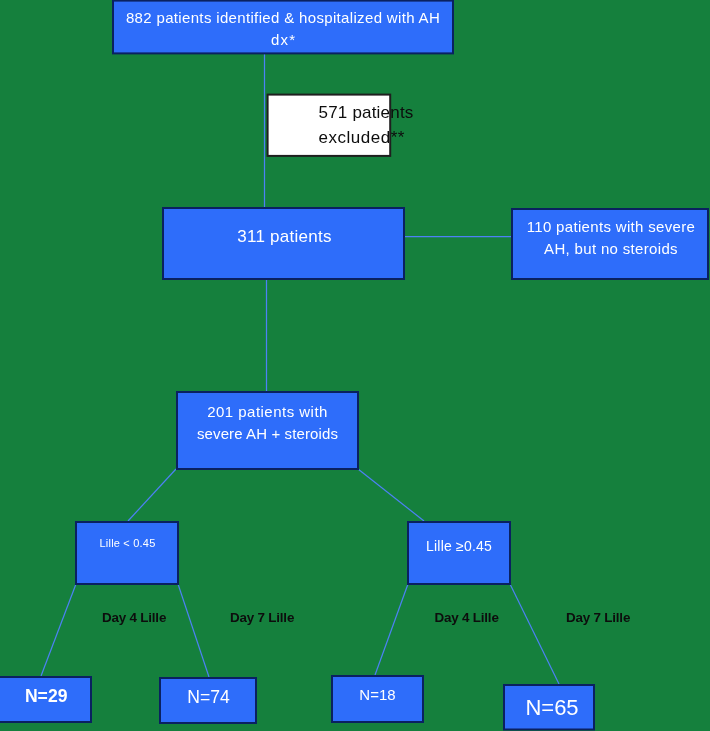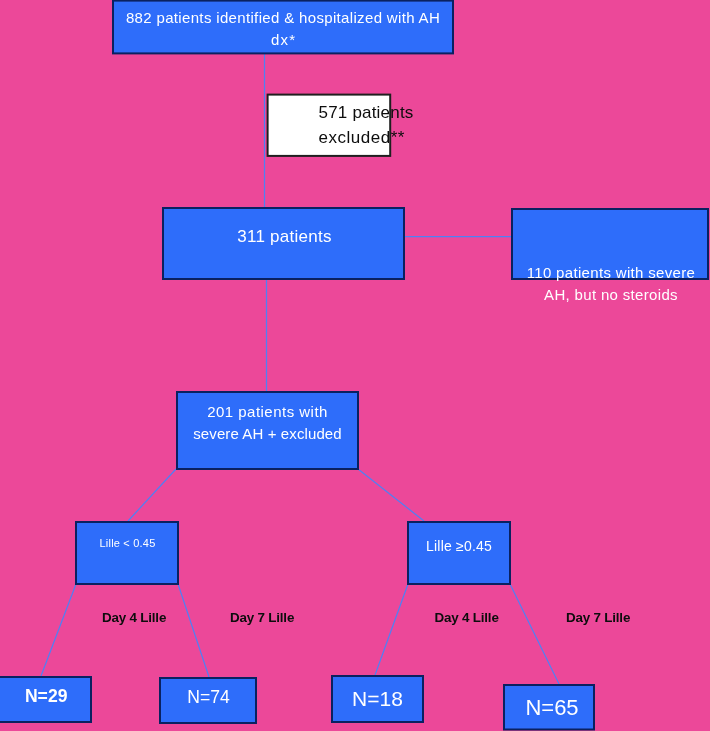--- a/index.html
+++ b/index.html
@@ -4,21 +4,21 @@
 <title>AH Patient Flow Diagram</title>
 <style>
   html, body { margin: 0; padding: 0; background: #ffffff; }
   body {
     width: 710px;
     height: 731px;
     overflow: hidden;
     font-family: "Liberation Sans", sans-serif;
     -webkit-font-smoothing: antialiased;
   }
-  #flow-root { position: relative; width: 710px; height: 731px; background: #ec4899; }
+  #flow-root { position: relative; width: 710px; height: 731px; background: #15803d; }
   svg.flow { position: absolute; top: 0; left: 0; }
   .lbl {
     position: absolute;
     text-align: center;
     line-height: 1.45;
     color: #ffffff;
     font-family: "Liberation Sans", sans-serif;
   }
   .lbl.dark { color: #0d0d0d; text-align: left; }
   .edgelbl {
@@ -71,47 +71,47 @@
 
 <div class="lbl dark" style="left:279.5px;top:100px;width:110px;font-size:17px;letter-spacing:0.2px;line-height:1.48;margin-left:39px;">
       <div>571 patients</div>
       <div style="letter-spacing:0.52px;">excluded**</div>
     </div>
 
 <div class="lbl" style="left:168px;top:225px;width:233px;font-size:17px;letter-spacing:0.26px;">
       <div>311 patients</div>
     </div>
 
-<div class="lbl" style="left:517px;top:216px;width:188px;font-size:15px;letter-spacing:0.33px;margin-top:46px;">
+<div class="lbl" style="left:517px;top:216px;width:188px;font-size:15px;letter-spacing:0.33px;">
       <div>110 patients with severe</div>
       <div>AH, but no steroids</div>
     </div>
 
 <div class="lbl" style="left:181px;top:401px;width:173px;font-size:15px;letter-spacing:0.2px;">
       <div style="letter-spacing:0.48px;">201 patients with</div>
-      <div style="letter-spacing:0.11px;">severe AH + excluded</div>
+      <div style="letter-spacing:0.11px;">severe AH + steroids</div>
     </div>
 
 <div class="lbl" style="left:80.5px;top:536px;width:94px;font-size:11px;letter-spacing:0.2px;">
       <div>Lille &lt; 0.45</div>
     </div>
 
 <div class="lbl" style="left:412px;top:536px;width:94px;font-size:14px;letter-spacing:0.2px;">
       <div>Lille ≥0.45</div>
     </div>
 
 <div class="lbl" style="left:4.2px;top:684px;width:84px;font-size:17.6px;font-weight:bold;">
       <div>N=29</div>
     </div>
 
 <div class="lbl" style="left:164.5px;top:684.5px;width:88px;font-size:17.6px;">
       <div>N=74</div>
     </div>
 
-<div class="lbl" style="left:336px;top:683.5px;width:83px;font-size:21px;">
+<div class="lbl" style="left:336px;top:683.5px;width:83px;font-size:15px;">
       <div>N=18</div>
     </div>
 
 <div class="lbl" style="left:511px;top:692px;width:82px;font-size:22px;">
       <div>N=65</div>
     </div>
 
 <div class="edgelbl" style="left:69px;top:610px;">Day 4 Lille</div>
 <div class="edgelbl" style="left:197px;top:610px;">Day 7 Lille</div>
 <div class="edgelbl" style="left:401.5px;top:610px;">Day 4 Lille</div>

